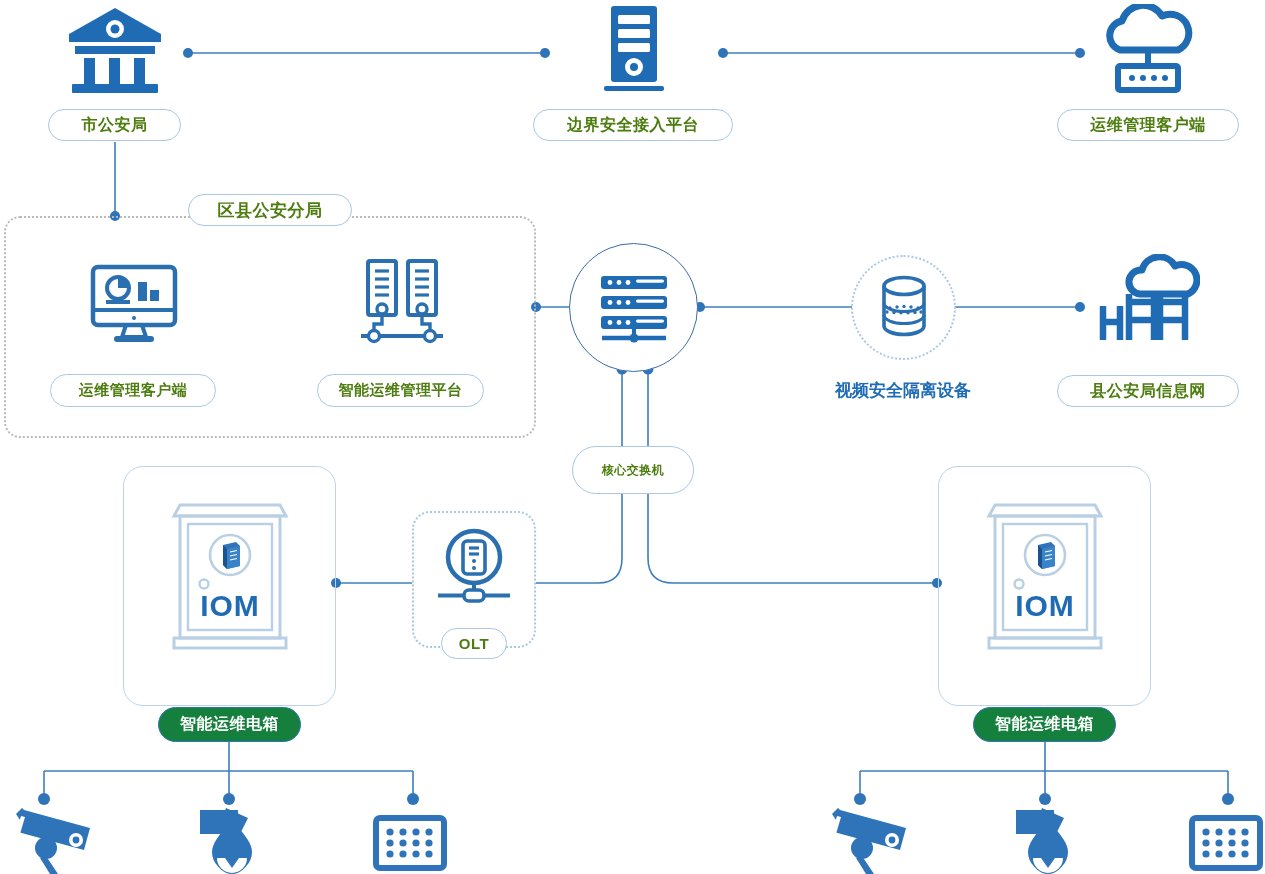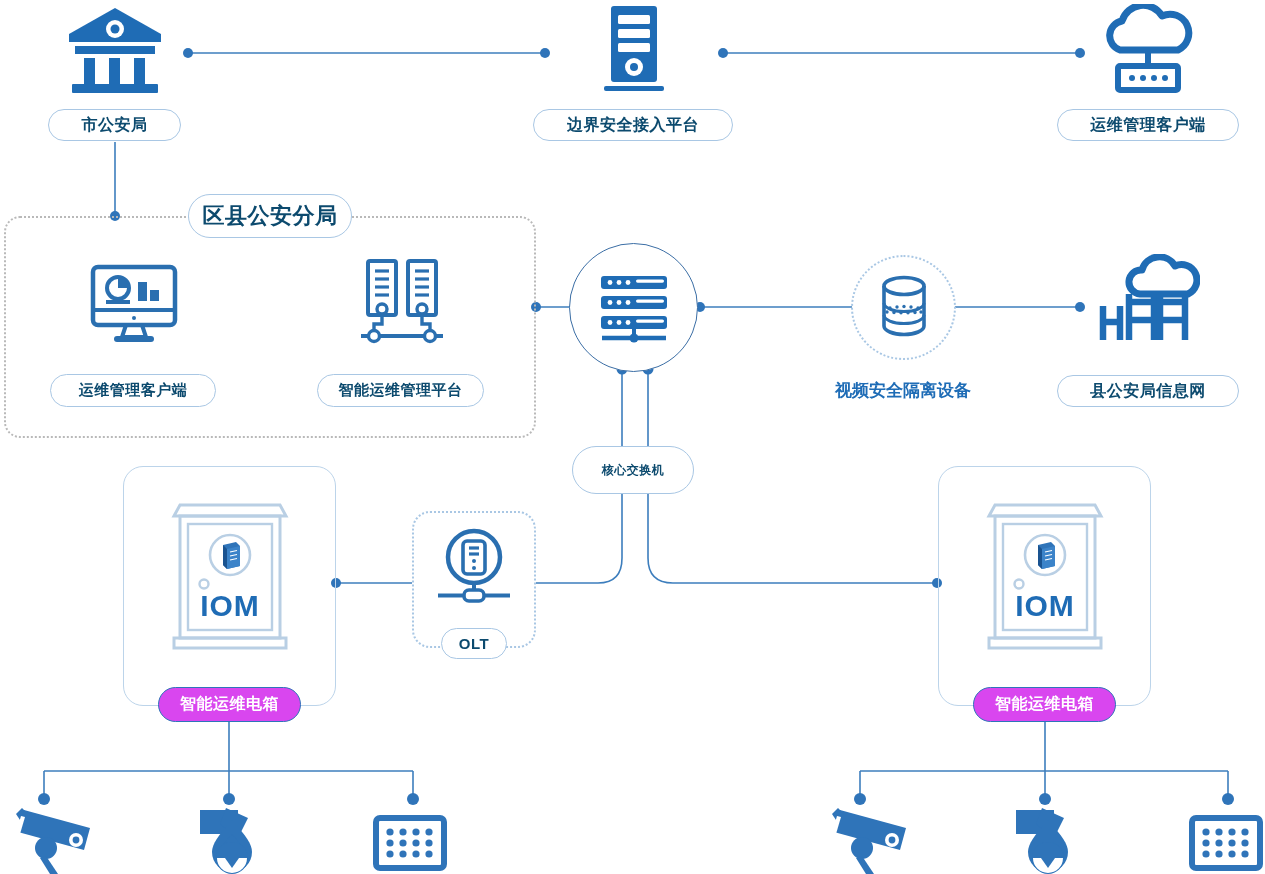--- a/index.html
+++ b/index.html
@@ -11,30 +11,31 @@
   #wires{position:absolute;left:0;top:0;width:1265px;height:874px;}
   .icon{position:absolute;}
 
   
   .pill{
     position:absolute;
     display:flex;align-items:center;justify-content:center;
     box-sizing:border-box;
     border:1.6px solid #a9c7e4;
     background:#ffffff;
-    color:#0c4a6e;
+    color:#4d7c0f;
     font-weight:bold;
     border-radius:999px;
     white-space:nowrap;
     letter-spacing:.5px;
   }
   .pill.solid{
-    background:#d946ef;
+    background:#15803d;
     border-color:#2f74b9;
     color:#ffffff;
+    margin-top:20px;
   }
   .plain{
     position:absolute;
     color:#1e6cb6;
     font-weight:bold;
     white-space:nowrap;
     display:flex;align-items:flex-start;justify-content:center;
   }
 
   
@@ -160,21 +161,21 @@
     <circle cx="36" cy="74" r="3" fill="#1f6cb5"></circle>
     <circle cx="47" cy="74" r="3" fill="#1f6cb5"></circle>
     <circle cx="58" cy="74" r="3" fill="#1f6cb5"></circle>
     <circle cx="69" cy="74" r="3" fill="#1f6cb5"></circle>
   </svg>
   <div class="pill" style="left:1057px;top:109px;width:182px;height:32px;font-size:16px;">
     <span>运维管理客户端</span>
   </div>
 
   <div class="dashbox" style="left:4px;top:216px;width:532px;height:222px;"></div>
-  <div class="pill" style="left:188px;top:194px;width:164px;height:44px;font-size:22px;">
+  <div class="pill" style="left:188px;top:194px;width:164px;height:32px;font-size:17px;">
     <span>区县公安分局</span>
   </div>
 
   <svg class="icon" style="left:88px;top:264px;" width="92" height="82" viewBox="0 0 92 82">
     <rect x="5" y="3" width="82" height="58" rx="5" fill="none" stroke="#2a6fb0" stroke-width="4.5"></rect>
     <line x1="5" y1="46" x2="87" y2="46" stroke="#2a6fb0" stroke-width="4"></line>
     <circle cx="30" cy="24" r="11" fill="none" stroke="#2a6fb0" stroke-width="4"></circle>
     <path d="M30 24 L30 13 A11 11 0 0 1 40 24 Z" fill="#2a6fb0"></path>
     <rect x="50" y="18" width="9" height="19" fill="#2a6fb0"></rect>
     <rect x="62" y="26" width="9" height="11" fill="#2a6fb0"></rect>

